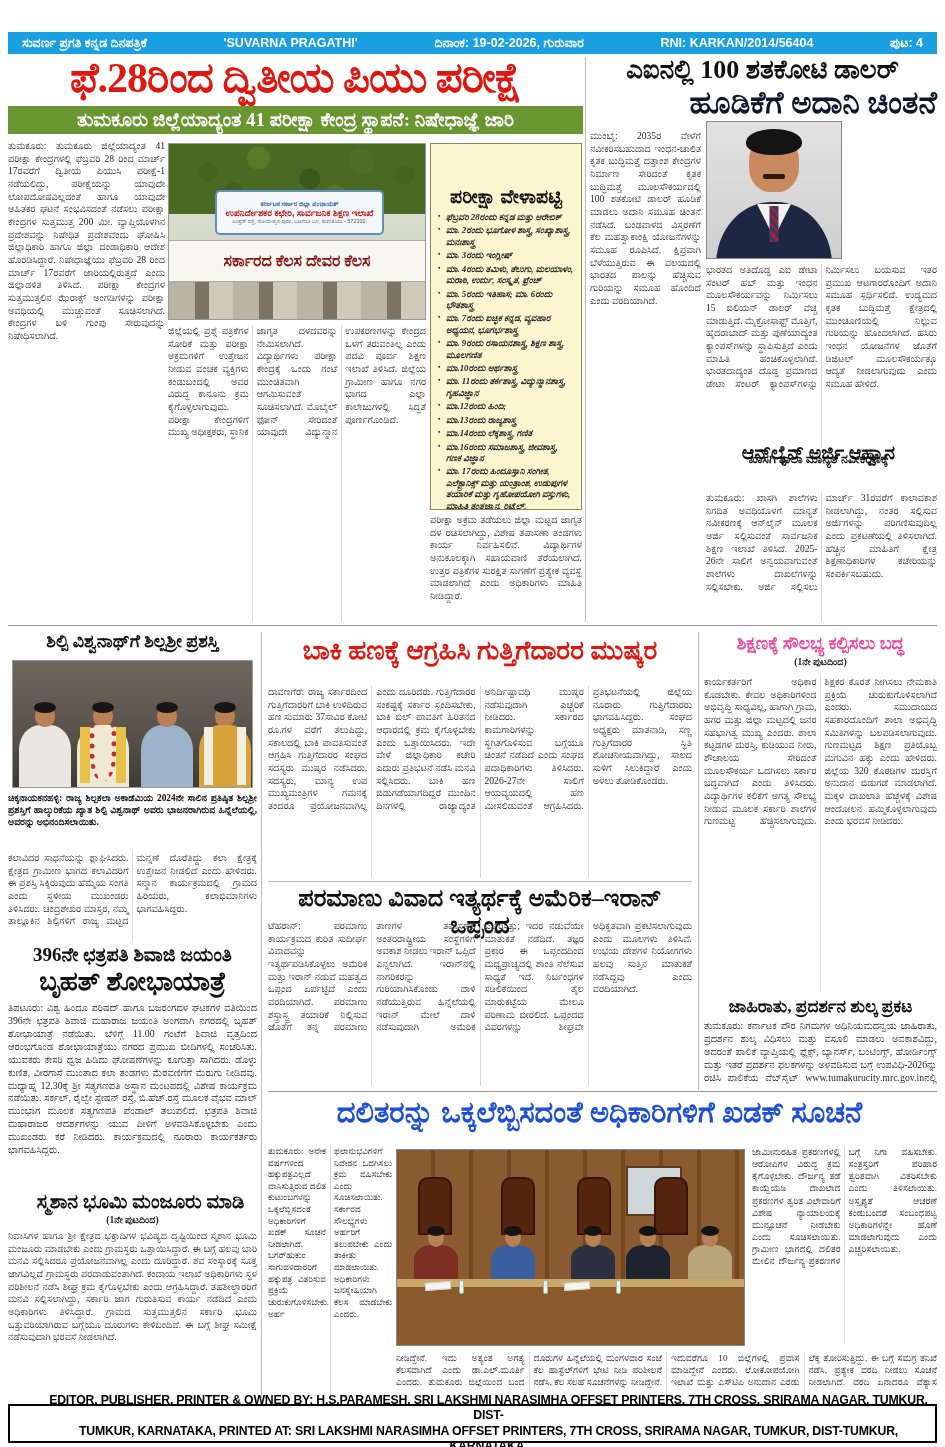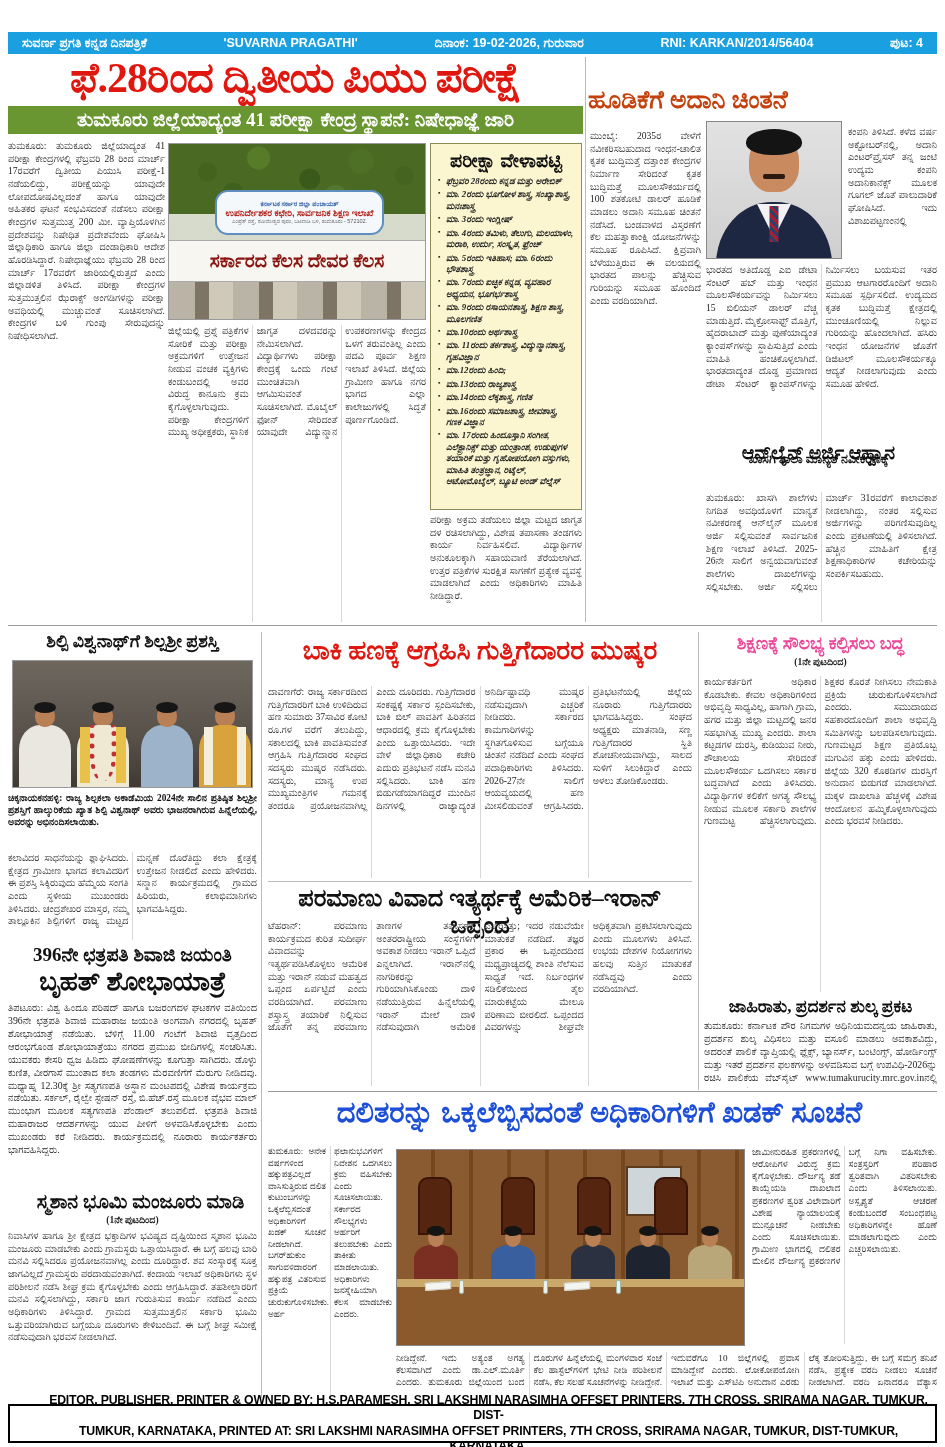--- a/index.html
+++ b/index.html
@@ -15,33 +15,33 @@
   .masthead span { white-space:nowrap; }
 
   
   .h-red-main { position:absolute; top:56px; left:8px; width:575px; text-align:center;
     color:#e0170f; font-weight:bold; font-size:42px; line-height:1.05; letter-spacing:-1px; }
   .greenbar { position:absolute; top:106px; left:8px; width:575px; height:28px;
     background:#699631; color:#fff; font-weight:bold; font-size:19px;
     display:flex; align-items:center; justify-content:center; }
   .h-adani1 { position:absolute; top:57px; left:588px; width:349px; text-align:center;
     color:#111; font-weight:bold; font-size:26px; line-height:1.0; }
-  .h-adani2 { position:absolute; top:87px; left:588px; width:349px; text-align:left;
-    color:#c2410c; font-weight:bold; font-size:25px; line-height:1.0; }
+  .h-adani2 { position:absolute; top:87px; left:588px; width:349px; text-align:right;
+    color:#0f172a; font-weight:bold; font-size:31px; line-height:1.0; }
 
   .story { color:#1d1d1d; font-size:9.6px; line-height:1.32; text-align:justify;
     overflow:hidden; position:absolute; }
   .cols2 { column-count:2; column-gap:8px; column-rule:1px solid #d8d8d8; }
   .cols3 { column-count:3; column-gap:8px; column-rule:1px solid #d8d8d8; }
   .cols4 { column-count:4; column-gap:9px; column-rule:1px solid #d8d8d8; }
 
   
   .exam-box { position:absolute; top:143px; left:430px; width:152px; height:367px;
     background:#fbf6cf; border:1px solid #8f8a55; padding:6px 7px; overflow:hidden; }
-  .exam-box h3 { font-size:19px; font-weight:bold; color:#111; text-align:center; margin-bottom:4px; }
+  .exam-box h3 { font-size:19px; font-weight:bold; color:#111; text-align:center; margin-bottom:4px;margin-top:36px; }
   .exam-box ul { list-style:none; }
   .exam-box li { font-size:8.8px; font-weight:bold; line-height:1.3; color:#222;
     padding-left:8px; position:relative; margin-bottom:2px; text-align:left;font-style:italic; }
   .exam-box li::before { content:"▪"; position:absolute; left:0; top:0; font-size:7px; color:#333; }
 
   
   .vline { position:absolute; width:1px; background:#bbb; }
   .hline { position:absolute; height:1px; background:#999; }
 
   
@@ -51,30 +51,30 @@
     background:
       radial-gradient(circle at 15% 40%, #44631f 0 9px, transparent 10px),
       radial-gradient(circle at 35% 20%, #567c2a 0 11px, transparent 12px),
       radial-gradient(circle at 55% 50%, #3a5a1c 0 10px, transparent 11px),
       radial-gradient(circle at 75% 25%, #4d7026 0 12px, transparent 13px),
       radial-gradient(circle at 92% 45%, #43651f 0 9px, transparent 10px),
       radial-gradient(circle at 25% 70%, #3f601e 0 10px, transparent 11px),
       radial-gradient(circle at 65% 75%, #527731 0 11px, transparent 12px),
       #48682382; background-color:#4a6a24; }
   .sign-top { position:absolute; top:26%; left:18%; width:66%; height:26%;
-    background:#f4f8fb; border:2px solid #5e8fc0; border-radius:13px;
+    background:#f4f8fb; border:2px solid #5e8fc0; border-radius:5px;
     display:flex; flex-direction:column; align-items:center; justify-content:center;
     font-family:"Liberation Sans", sans-serif; text-align:center; }
   .sign-top .s1 { color:#3a66a8; font-weight:bold; font-size:6.5px; }
   .sign-top .s2 { color:#b02018; font-weight:bold; font-size:9px; line-height:1.15; }
   .sign-top .s3 { color:#555; font-size:5.5px; }
   .sign-main { position:absolute; top:55%; left:0; width:100%; height:24%;
     background:#f7f6f0; border-top:1px solid #aaa; border-bottom:1px solid #aaa;
     display:flex; align-items:center; justify-content:center;
-    color:#8a1410; font-weight:bold; font-size:19px; white-space:nowrap; }
+    color:#8a1410; font-weight:bold; font-size:16px; white-space:nowrap; }
   .facade { position:absolute; bottom:0; left:0; width:100%; height:21%;
     background:repeating-linear-gradient(90deg,#b9b4a6 0 26px,#7d7466 26px 40px,#cfc9ba 40px 64px); }
 
   
   .photo-adani { position:absolute; top:121px; left:706px; width:136px; height:138px;
     background:linear-gradient(#e2e2e2,#cfcfcf); border:1px solid #888; overflow:hidden; }
   .ad-head { position:absolute; top:12px; left:50%; transform:translateX(-50%);
     width:50px; height:58px; background:#c88a5e; border-radius:46% 46% 42% 42%; }
   .ad-hair { position:absolute; top:-5px; left:-3px; right:-3px; height:26px;
     background:#141414; border-radius:50% 50% 45% 45%; }
@@ -213,36 +213,36 @@
       <li>ಮಾ.13ರಂದು ರಾಜ್ಯಶಾಸ್ತ್ರ</li>
       <li>ಮಾ.14ರಂದು ಲೆಕ್ಕಶಾಸ್ತ್ರ, ಗಣಿತ</li>
       <li>ಮಾ.16ರಂದು ಸಮಾಜಶಾಸ್ತ್ರ, ಜೀವಶಾಸ್ತ್ರ, ಗಣಕ ವಿಜ್ಞಾನ</li>
       <li>ಮಾ. 17ರಂದು ಹಿಂದೂಸ್ತಾನಿ ಸಂಗೀತ, ಎಲೆಕ್ಟ್ರಾನಿಕ್ಸ್ ಮತ್ತು ಯಂತ್ರಾಂಶ, ಉಡುಪುಗಳ ತಯಾರಿಕೆ ಮತ್ತು ಗೃಹೋಪಯೋಗಿ ವಸ್ತುಗಳು, ಮಾಹಿತಿ ತಂತ್ರಜ್ಞಾನ, ರಿಟೈಲ್, ಆಟೋಮೊಬೈಲ್, ಬ್ಯೂಟಿ ಅಂಡ್ ವೆಲ್ನೆಸ್</li>
     </ul>
   </div>
 
   <div class="story cols3" style="top:325px; left:168px; width:258px; height:297px;">ಜಿಲ್ಲೆಯಲ್ಲಿ ಪ್ರಶ್ನೆ ಪತ್ರಿಕೆಗಳ ಸೋರಿಕೆ ಮತ್ತು ಪರೀಕ್ಷಾ ಅಕ್ರಮಗಳಿಗೆ ಉತ್ತೇಜನ ನೀಡುವ ವಂಚಕ ವ್ಯಕ್ತಿಗಳು ಕಂಡುಬಂದಲ್ಲಿ ಅವರ ವಿರುದ್ಧ ಕಾನೂನು ಕ್ರಮ ಕೈಗೊಳ್ಳಲಾಗುವುದು. ಪರೀಕ್ಷಾ ಕೇಂದ್ರಗಳಿಗೆ ಮುಖ್ಯ ಅಧೀಕ್ಷಕರು, ಸ್ಥಾನಿಕ ಜಾಗೃತ ದಳದವರನ್ನು ನೇಮಿಸಲಾಗಿದೆ. ವಿದ್ಯಾರ್ಥಿಗಳು ಪರೀಕ್ಷಾ ಕೇಂದ್ರಕ್ಕೆ ಒಂದು ಗಂಟೆ ಮುಂಚಿತವಾಗಿ ಆಗಮಿಸುವಂತೆ ಸೂಚಿಸಲಾಗಿದೆ. ಮೊಬೈಲ್ ಫೋನ್ ಸೇರಿದಂತೆ ಯಾವುದೇ ವಿದ್ಯುನ್ಮಾನ ಉಪಕರಣಗಳನ್ನು ಕೇಂದ್ರದ ಒಳಗೆ ತರುವಂತಿಲ್ಲ ಎಂದು ಪದವಿ ಪೂರ್ವ ಶಿಕ್ಷಣ ಇಲಾಖೆ ತಿಳಿಸಿದೆ. ಜಿಲ್ಲೆಯ ಗ್ರಾಮೀಣ ಹಾಗೂ ನಗರ ಭಾಗದ ಎಲ್ಲಾ ಕಾಲೇಜುಗಳಲ್ಲಿ ಸಿದ್ಧತೆ ಪೂರ್ಣಗೊಂಡಿದೆ.</div>
   <div class="story" style="top:514px; left:430px; width:152px; height:108px;">ಪರೀಕ್ಷಾ ಅಕ್ರಮ ತಡೆಯಲು ಜಿಲ್ಲಾ ಮಟ್ಟದ ಜಾಗೃತ ದಳ ರಚಿಸಲಾಗಿದ್ದು, ವಿಶೇಷ ತಪಾಸಣಾ ತಂಡಗಳು ಕಾರ್ಯ ನಿರ್ವಹಿಸಲಿವೆ. ವಿದ್ಯಾರ್ಥಿಗಳ ಅನುಕೂಲಕ್ಕಾಗಿ ಸಹಾಯವಾಣಿ ತೆರೆಯಲಾಗಿದೆ. ಉತ್ತರ ಪತ್ರಿಕೆಗಳ ಸುರಕ್ಷಿತ ಸಾಗಣೆಗೆ ಪ್ರತ್ಯೇಕ ವ್ಯವಸ್ಥೆ ಮಾಡಲಾಗಿದೆ ಎಂದು ಅಧಿಕಾರಿಗಳು ಮಾಹಿತಿ ನೀಡಿದ್ದಾರೆ.</div>
 
+  <div class="h-adani1">ಎಐನಲ್ಲಿ 100 ಶತಕೋಟಿ ಡಾಲರ್</div>
   <div class="h-adani2">ಹೂಡಿಕೆಗೆ ಅದಾನಿ ಚಿಂತನೆ</div>
 
   <div class="story" style="top:130px; left:590px; width:111px; height:492px;">ಮುಂಬೈ: 2035ರ ವೇಳೆಗೆ ನವೀಕರಿಸಬಹುದಾದ ಇಂಧನ-ಚಾಲಿತ ಕೃತಕ ಬುದ್ಧಿಮತ್ತೆ ದತ್ತಾಂಶ ಕೇಂದ್ರಗಳ ನಿರ್ಮಾಣ ಸೇರಿದಂತೆ ಕೃತಕ ಬುದ್ಧಿಮತ್ತೆ ಮೂಲಸೌಕರ್ಯದಲ್ಲಿ 100 ಶತಕೋಟಿ ಡಾಲರ್ ಹೂಡಿಕೆ ಮಾಡಲು ಅದಾನಿ ಸಮೂಹ ಚಿಂತನೆ ನಡೆಸಿದೆ. ಬಂಡವಾಳದ ವಿಸ್ತರಣೆಗೆ ಕೆಲ ಮಹತ್ವಾಕಾಂಕ್ಷಿ ಯೋಜನೆಗಳನ್ನು ಸಮೂಹ ರೂಪಿಸಿದೆ. ಕ್ಷಿಪ್ರವಾಗಿ ಬೆಳೆಯುತ್ತಿರುವ ಈ ವಲಯದಲ್ಲಿ ಭಾರತದ ಪಾಲನ್ನು ಹೆಚ್ಚಿಸುವ ಗುರಿಯನ್ನು ಸಮೂಹ ಹೊಂದಿದೆ ಎಂದು ವರದಿಯಾಗಿದೆ.</div>
 
   <div class="photo-adani">
     <div class="ad-suit">
       <div class="ad-shirt"></div>
       <div class="ad-tie"></div>
     </div>
     <div class="ad-head">
       <div class="ad-hair"></div>
       <div class="ad-mo"></div>
     </div>
   </div>
 
-  <div class="story" style="top:126px; left:848px; width:89px; height:134px;">ಕಂಪನಿ ತಿಳಿಸಿದೆ. ಕಳೆದ ವರ್ಷ ಅಕ್ಟೋಬರ್‌ನಲ್ಲಿ, ಅದಾನಿ ಎಂಟರ್‌ಪ್ರೈಸಸ್ ತನ್ನ ಜಂಟಿ ಉದ್ಯಮ ಕಂಪನಿ ಅದಾನಿಕಾನೆಕ್ಸ್ ಮೂಲಕ ಗೂಗಲ್ ಜೊತೆ ಪಾಲುದಾರಿಕೆ ಘೋಷಿಸಿದೆ. ಇದು ವಿಶಾಖಪಟ್ಟಣಂನಲ್ಲಿ</div>
   <div class="story cols2" style="top:264px; left:706px; width:231px; height:184px;">ಭಾರತದ ಅತಿದೊಡ್ಡ ಎಐ ಡೇಟಾ ಸೆಂಟರ್ ಹಬ್ ಮತ್ತು ಇಂಧನ ಮೂಲಸೌಕರ್ಯವನ್ನು ನಿರ್ಮಿಸಲು 15 ಬಿಲಿಯನ್ ಡಾಲರ್ ವೆಚ್ಚ ಮಾಡುತ್ತಿದೆ. ಮೈಕ್ರೋಸಾಫ್ಟ್ ಮೊತ್ತಿಗೆ, ಹೈದರಾಬಾದ್ ಮತ್ತು ಪುಣೆಯಾದ್ಯಂತ ಕ್ಯಾಂಪಸ್‌ಗಳನ್ನು ಸ್ಥಾಪಿಸುತ್ತಿದೆ ಎಂದು ಮಾಹಿತಿ ಹಂಚಿಕೊಳ್ಳಲಾಗಿದೆ. ಭಾರತದಾದ್ಯಂತ ದೊಡ್ಡ ಪ್ರಮಾಣದ ಡೇಟಾ ಸೆಂಟರ್ ಕ್ಯಾಂಪಸ್‌ಗಳನ್ನು ನಿರ್ಮಿಸಲು ಬಯಸುವ ಇತರ ಪ್ರಮುಖ ಆಟಗಾರರೊಂದಿಗೆ ಅದಾನಿ ಸಮೂಹ ಸ್ಪರ್ಧಿಸಲಿದೆ. ಉದ್ಯಮದ ಕೃತಕ ಬುದ್ಧಿಮತ್ತೆ ಕ್ಷೇತ್ರದಲ್ಲಿ ಮುಂಚೂಣಿಯಲ್ಲಿ ನಿಲ್ಲುವ ಗುರಿಯನ್ನು ಹೊಂದಲಾಗಿದೆ. ಹಸಿರು ಇಂಧನ ಯೋಜನೆಗಳ ಜೊತೆಗೆ ಡಿಜಿಟಲ್ ಮೂಲಸೌಕರ್ಯಕ್ಕೂ ಆದ್ಯತೆ ನೀಡಲಾಗುವುದು ಎಂದು ಸಮೂಹ ಹೇಳಿದೆ.</div>
 
   <div class="h-online1">ಖಾಸಗಿ ಶಾಲಾ ಮಾನ್ಯತೆ ನವೀಕರಣಕ್ಕೆ</div>
   <div class="h-online2">ಆನ್‌ಲೈನ್ ಅರ್ಜಿ ಆಹ್ವಾನ</div>
   <div class="story cols2" style="top:492px; left:706px; width:231px; height:130px;">ತುಮಕೂರು: ಖಾಸಗಿ ಶಾಲೆಗಳು ನಿಗದಿತ ಅವಧಿಯೊಳಗೆ ಮಾನ್ಯತೆ ನವೀಕರಣಕ್ಕೆ ಆನ್‌ಲೈನ್ ಮೂಲಕ ಅರ್ಜಿ ಸಲ್ಲಿಸುವಂತೆ ಸಾರ್ವಜನಿಕ ಶಿಕ್ಷಣ ಇಲಾಖೆ ತಿಳಿಸಿದೆ. 2025-26ನೇ ಸಾಲಿಗೆ ಅನ್ವಯವಾಗುವಂತೆ ಶಾಲೆಗಳು ದಾಖಲೆಗಳನ್ನು ಸಲ್ಲಿಸಬೇಕು. ಅರ್ಜಿ ಸಲ್ಲಿಸಲು ಮಾರ್ಚ್ 31ರವರೆಗೆ ಕಾಲಾವಕಾಶ ನೀಡಲಾಗಿದ್ದು, ನಂತರ ಸಲ್ಲಿಸುವ ಅರ್ಜಿಗಳನ್ನು ಪರಿಗಣಿಸುವುದಿಲ್ಲ ಎಂದು ಪ್ರಕಟಣೆಯಲ್ಲಿ ತಿಳಿಸಲಾಗಿದೆ. ಹೆಚ್ಚಿನ ಮಾಹಿತಿಗೆ ಕ್ಷೇತ್ರ ಶಿಕ್ಷಣಾಧಿಕಾರಿಗಳ ಕಚೇರಿಯನ್ನು ಸಂಪರ್ಕಿಸಬಹುದು.</div>
 
   <div class="vline" style="left:585px; top:57px; height:565px;"></div>
   <div class="hline" style="left:8px; top:625px; width:929px;"></div>
 
   <div class="h-shilpi">ಶಿಲ್ಪಿ ವಿಶ್ವನಾಥ್‌ಗೆ ಶಿಲ್ಪಶ್ರೀ ಪ್ರಶಸ್ತಿ</div>

